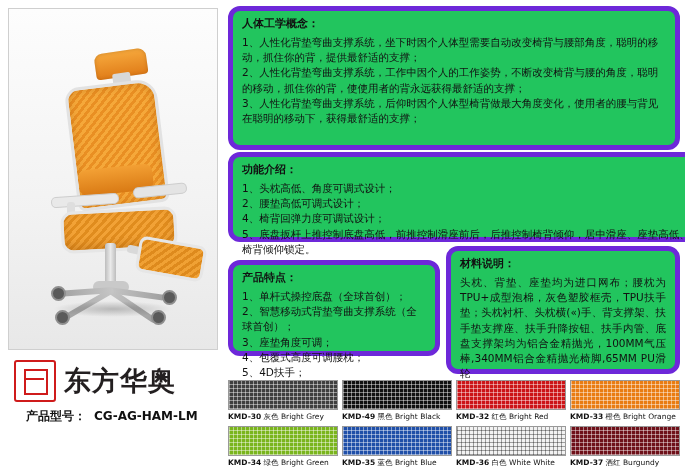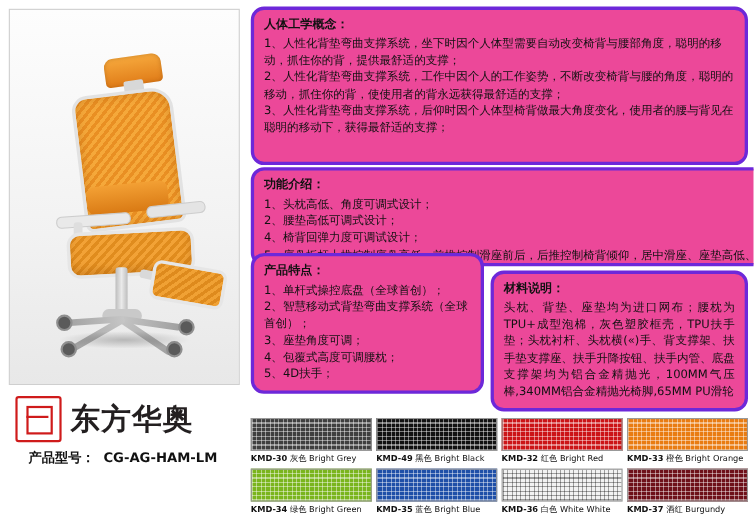--- a/index.html
+++ b/index.html
@@ -206,23 +206,23 @@
     color: #111;
     white-space: nowrap;
   }
   .model-row .model-val {
     margin-left: 8px;
   }
 
   
   .panel {
     position: absolute;
-    border: 3px solid #6d28d9;
+    border: 5px solid #6d28d9;
     border-radius: 12px;
-    background: #ec4899;
+    background: #22c55e;
     box-sizing: border-box;
     padding: 6px 9px;
   }
   .panel-title {
     font-size: 11px;
     font-weight: bold;
     color: #111;
     margin: 0 0 3px 0;
     line-height: 1.35;
   }
@@ -246,22 +246,22 @@
 
   #panel-ergonomics {
     left: 228px; top: 6px;
     width: 452px; height: 144px;
   }
   #panel-functions {
     left: 228px; top: 152px;
     width: 477px; height: 90px;
   }
   #panel-features {
-    left: 228px; top: 230px;
-    width: 212px; height: 128px;
+    left: 228px; top: 260px;
+    width: 212px; height: 96px;
   }
   #panel-materials {
     left: 446px; top: 246px;
     width: 234px; height: 128px;
   }
 
   
   .swatches {
     position: absolute;
     left: 228px; top: 380px;

